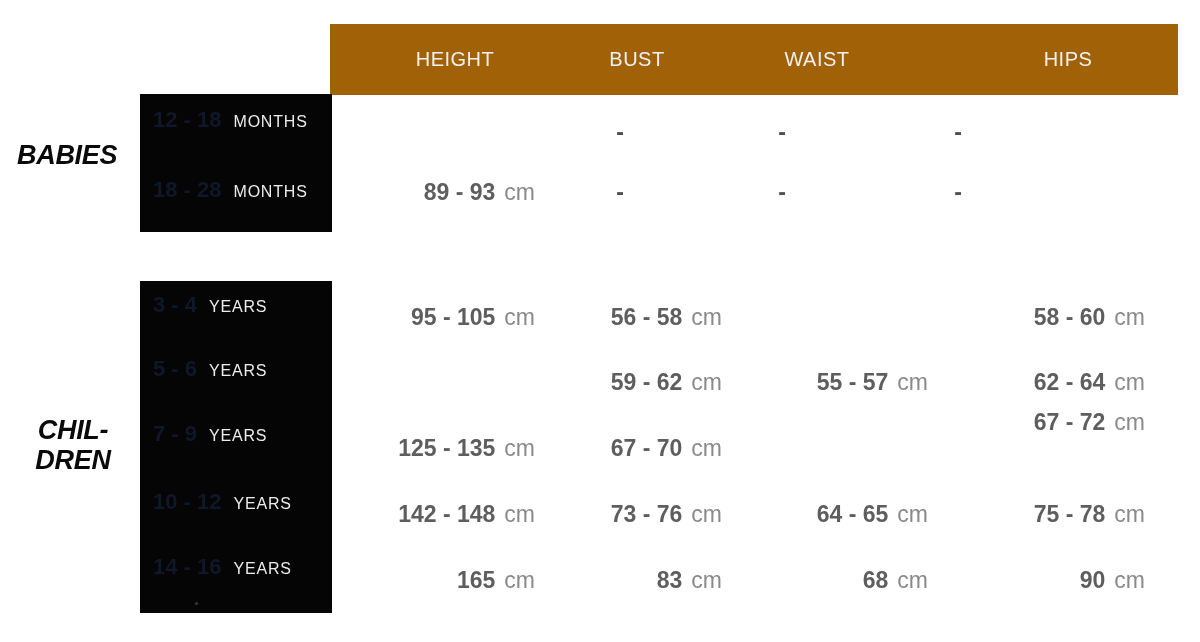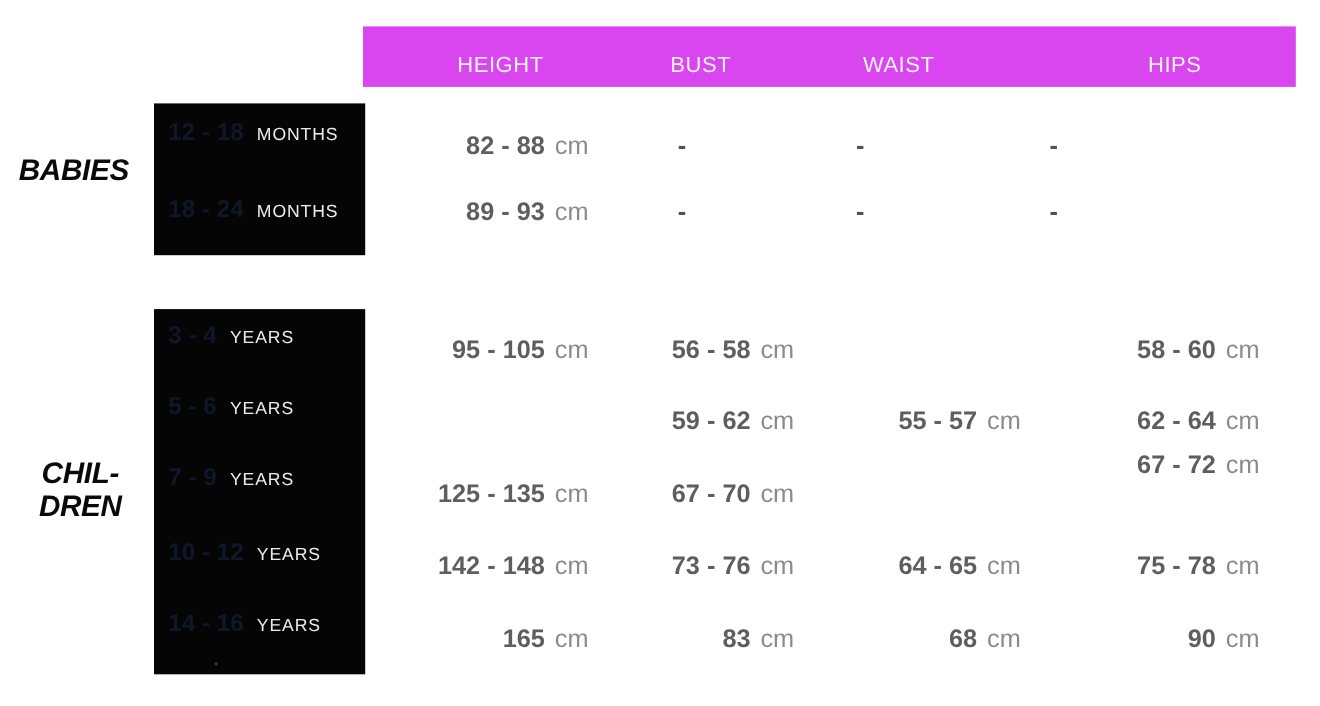--- a/index.html
+++ b/index.html
@@ -1,20 +1,20 @@
 <!DOCTYPE html>
 <html><head>
 <meta charset="utf-8">
 <style>
   html,body{margin:0;padding:0;background:#ffffff;}
   .canvas{
     position:relative;width:1200px;height:642px;background:#ffffff;
     font-family:"Liberation Sans","DejaVu Sans",sans-serif;overflow:hidden;
   }
-  .header-bar{position:absolute;left:330px;top:24px;width:848px;height:55px;background:#d946ef;}
+  .header-bar{position:absolute;left:330px;top:24px;width:848px;height:71px;background:#a16207;}
   .hcell{
     position:absolute;top:0;height:71px;line-height:71px;transform:translateX(-50%);
     color:#f1f1f1;font-size:20px;letter-spacing:.5px;white-space:nowrap;font-weight:400;
   }
   .group-box{position:absolute;left:140px;width:192px;background:#050505;}
   .babies-box{top:94px;height:138px;}
   .children-box{top:281px;height:332px;}
   .group-label{
     position:absolute;color:#0a0a0a;font-style:italic;font-weight:bold;
     font-size:27px;line-height:30px;white-space:nowrap;letter-spacing:-0.3px;
@@ -57,42 +57,39 @@
   <div class="group-label babies-label">BABIES</div>
   <div class="group-label children-label">
     <div>CHIL-</div>
     <div>DREN</div>
   </div>
 
   <div class="age-row" style="top:106px">
     <span class="age-num">12 - 18</span><span class="age-unit">MONTHS</span>
   </div>
   <div class="age-row" style="top:176px">
-    <span class="age-num">18 - 24</span><span class="age-unit">MONTHS</span>
+    <span class="age-num">18 - 28</span><span class="age-unit">MONTHS</span>
   </div>
 
   <div class="age-row" style="top:291px">
     <span class="age-num">3 - 4</span><span class="age-unit">YEARS</span>
   </div>
   <div class="age-row" style="top:355px">
     <span class="age-num">5 - 6</span><span class="age-unit">YEARS</span>
   </div>
   <div class="age-row" style="top:420px">
     <span class="age-num">7 - 9</span><span class="age-unit">YEARS</span>
   </div>
   <div class="age-row" style="top:488px">
     <span class="age-num">10 - 12</span><span class="age-unit">YEARS</span>
   </div>
   <div class="age-row" style="top:553px">
     <span class="age-num">14 - 16</span><span class="age-unit">YEARS</span>
   </div>
 
-  <div class="val col-height" style="top:118px">
-    <span class="val-num">82 - 88</span><span class="val-unit">cm</span>
-  </div>
   <span class="dash" style="left:620px;top:118px">-</span>
   <span class="dash" style="left:782px;top:118px">-</span>
   <span class="dash" style="left:958px;top:118px">-</span>
 
   <div class="val col-height" style="top:178px">
     <span class="val-num">89 - 93</span><span class="val-unit">cm</span>
   </div>
   <span class="dash" style="left:620px;top:178px">-</span>
   <span class="dash" style="left:782px;top:178px">-</span>
   <span class="dash" style="left:958px;top:178px">-</span>

